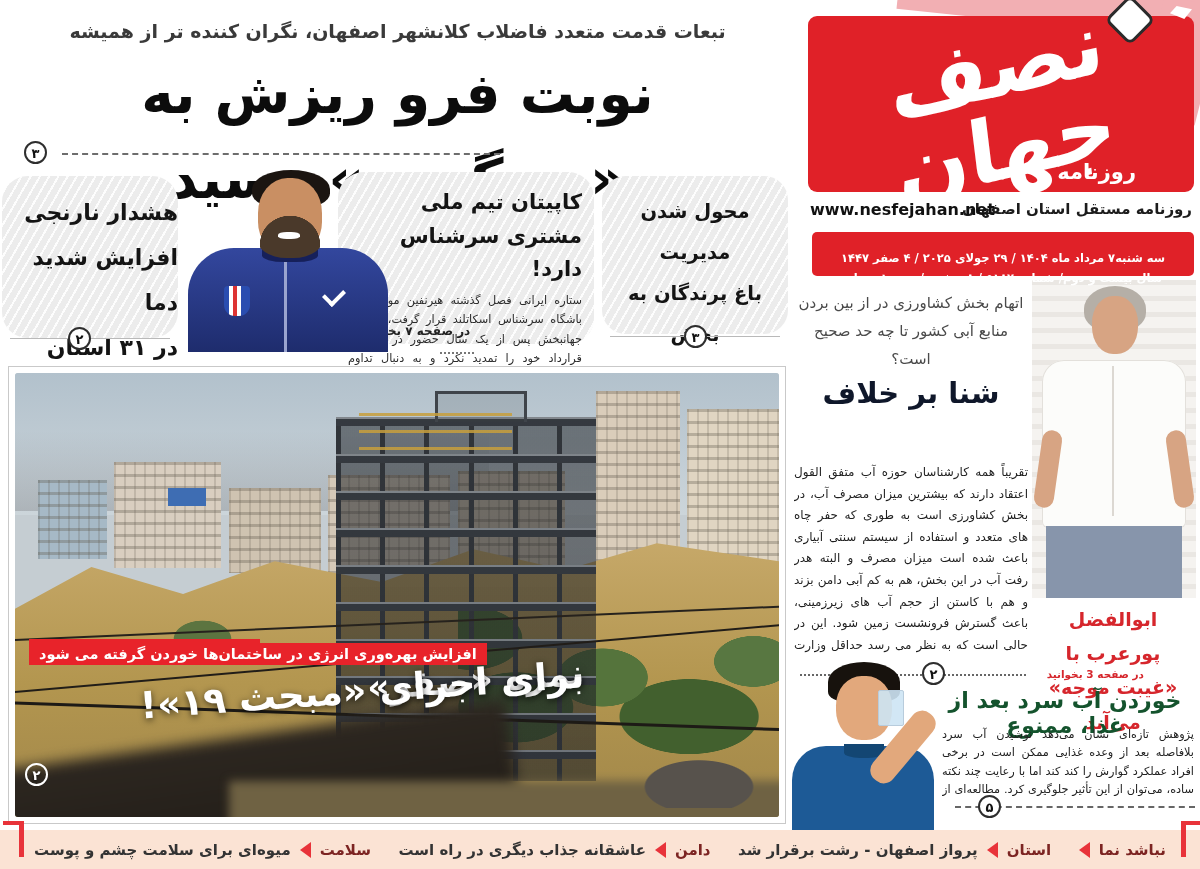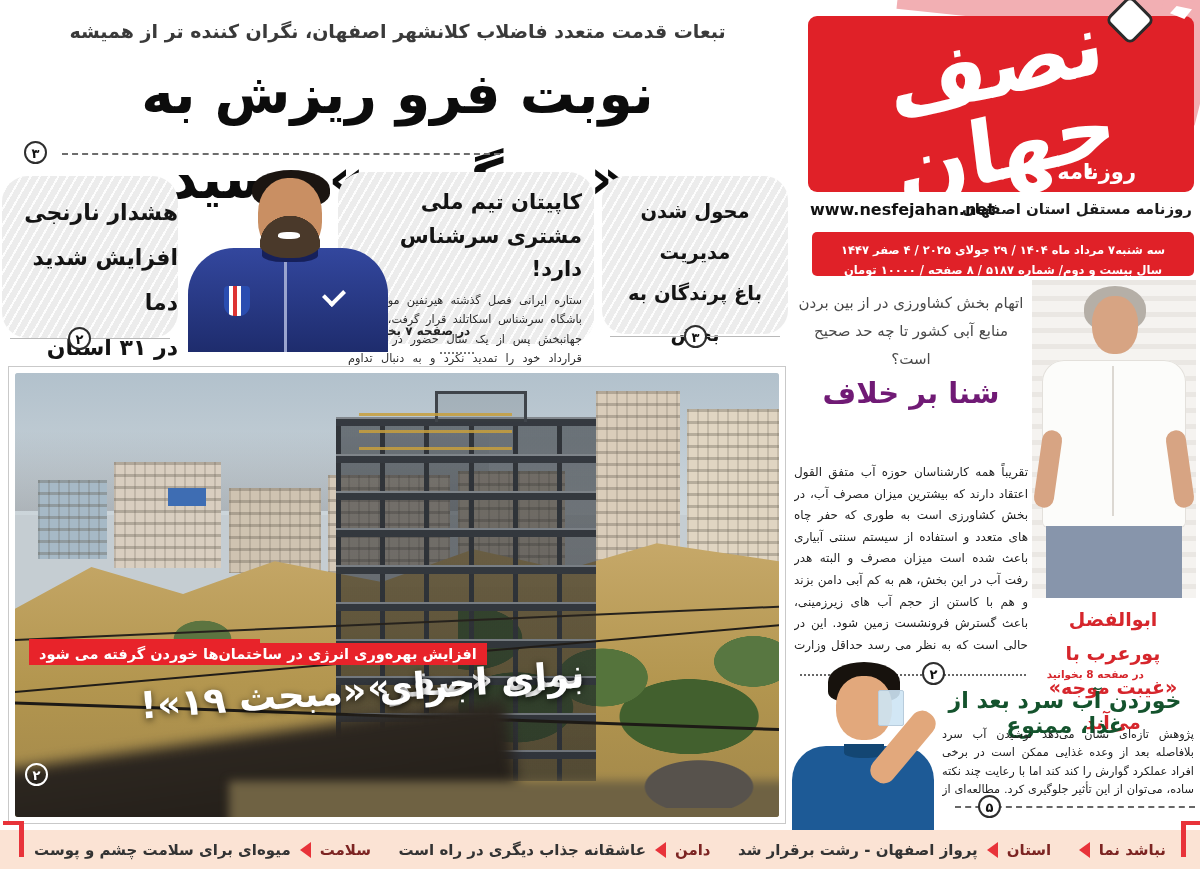--- a/index.html
+++ b/index.html
@@ -15,21 +15,21 @@
   .mark{left:1170px;top:6px;width:22px;height:13px;background:#fff;z-index:3;
         clip-path:polygon(0 55%,30% 0,100% 25%,65% 100%);}
   .logo-box{left:808px;top:16px;width:386px;height:176px;background:#e02128;border-radius:9px;
             overflow:hidden;z-index:2;}
   .logo-script{position:absolute;left:0;top:10px;width:100%;text-align:center;color:#fff;
                font-size:86px;font-weight:900;line-height:.95;transform:rotate(-13deg) skewX(-6deg);}
   .logo-sub{position:absolute;bottom:8px;right:58px;color:#fff;font-size:21px;font-weight:700;}
   .tagline{left:886px;top:200px;width:306px;text-align:right;font-size:15px;font-weight:700;color:#1c1c1c;}
   .website{left:810px;top:200px;width:200px;text-align:left;direction:ltr;font-size:16px;font-weight:700;color:#111;}
   .date-bar{left:812px;top:232px;width:382px;height:44px;background:#e02128;border-radius:5px;
-            color:#fff;text-align:center;font-size:11.5px;font-weight:700;line-height:1.75;padding-top:8px;
+            color:#fff;text-align:center;font-size:11.5px;font-weight:700;line-height:1.75;padding-top:16px;
             box-sizing:border-box;z-index:2;}
 
   
   .lead-kicker{left:0;top:20px;width:795px;text-align:center;font-size:19px;font-weight:700;color:#3a3a3a;}
   .lead-headline{left:0;top:52px;width:795px;text-align:center;font-size:55px;font-weight:900;color:#0c0c0c;
                  line-height:1.55;}
   .lead-rule{left:62px;top:153px;width:438px;border-top:2px dashed #6d6d6d;}
   .badge{position:absolute;width:23px;height:23px;border:2px solid #2e2e2e;border-radius:50%;background:#fff;
          font-size:13px;font-weight:700;line-height:21px;text-align:center;color:#111;box-sizing:border-box;z-index:5;}
   .badge.white{border-color:#fff;color:#fff;background:transparent;text-shadow:0 1px 3px rgba(0,0,0,.7);}
@@ -102,21 +102,21 @@
   .ps-k{background:#e8232a;color:#fff;font-size:14.5px;font-weight:900;padding:3px 10px;white-space:nowrap;z-index:6;}
   .ps-k1{left:14px;top:238px;margin-top:28px;}
   .ps-k2{left:14px;top:270px;}
   .ps-h{left:8px;top:298px;width:560px;text-align:center;color:#fff;font-weight:900;
         transform:rotate(-4deg);text-shadow:0 2px 7px rgba(0,0,0,.65);z-index:6;}
   .ps-h .l1{font-size:35px;line-height:1.2;}
   .ps-h .l2{font-size:37px;line-height:1.3;}
 
   
   .w-kicker{left:798px;top:290px;width:226px;text-align:center;font-size:15px;color:#4a4a4a;line-height:1.85;}
-  .w-head{left:800px;top:372px;width:222px;text-align:center;font-size:29px;font-weight:900;color:#701a75;line-height:1.5;}
+  .w-head{left:800px;top:372px;width:222px;text-align:center;font-size:29px;font-weight:900;color:#0f172a;line-height:1.5;}
   .w-body{left:794px;top:462px;width:234px;height:196px;overflow:hidden;font-size:12px;color:#1f1f1f;
           text-align:justify;line-height:1.8;}
   .w-rule{left:800px;top:674px;width:226px;border-top:2px dotted #666;}
 
   .elder{left:1032px;top:280px;width:164px;height:318px;overflow:hidden;
          background:#f5f3f0;background-image:repeating-linear-gradient(180deg,#eae7e3 0 5px,rgba(0,0,0,0) 5px 16px);}
   .elder div{position:absolute;}
   .el-hair{left:52px;top:6px;width:62px;height:46px;background:#b5afa7;border-radius:50% 50% 42% 42%;}
   .el-face{left:60px;top:16px;width:46px;height:58px;background:#d7a483;border-radius:46%;}
   .el-shirt{left:10px;top:80px;width:144px;height:168px;background:#fcfcfa;border-radius:22px 22px 6px 6px;
@@ -273,21 +273,21 @@
     <div class="el-shirt"></div>
     <div class="el-placket"></div>
     <div class="el-arm-l"></div>
     <div class="el-arm-r"></div>
     <div class="el-jeans"></div>
   </div>
   <div class="abs actor-head">
     <div>ابوالفضل پورعرب با</div>
     <div>«غیبت موجه» می‌آید</div>
   </div>
-  <div class="abs actor-foot">در صفحه 8 بخوانید</div>
+  <div class="abs actor-foot">در صفحه 3 بخوانید</div>
 
   <div class="abs cw-head">خوردن آب سرد بعد از غذا، ممنوع</div>
   <div class="abs cw-body">پژوهش تازه‌ای نشان می‌دهد نوشیدن آب سرد بلافاصله بعد از وعده غذایی ممکن است در برخی افراد عملکرد گوارش را کند کند اما با رعایت چند نکته ساده، می‌توان از این تأثیر جلوگیری کرد. مطالعه‌ای از دانشگاه توکیو نشان داده است...</div>
   <div class="abs cw-rule"></div>
   <div class="badge" style="left:978px;top:795px;">۵</div>
 
   <div class="abs ym">
     <div class="ym-polo"></div>
     <div class="ym-collar"></div>
     <div class="ym-hair"></div>

